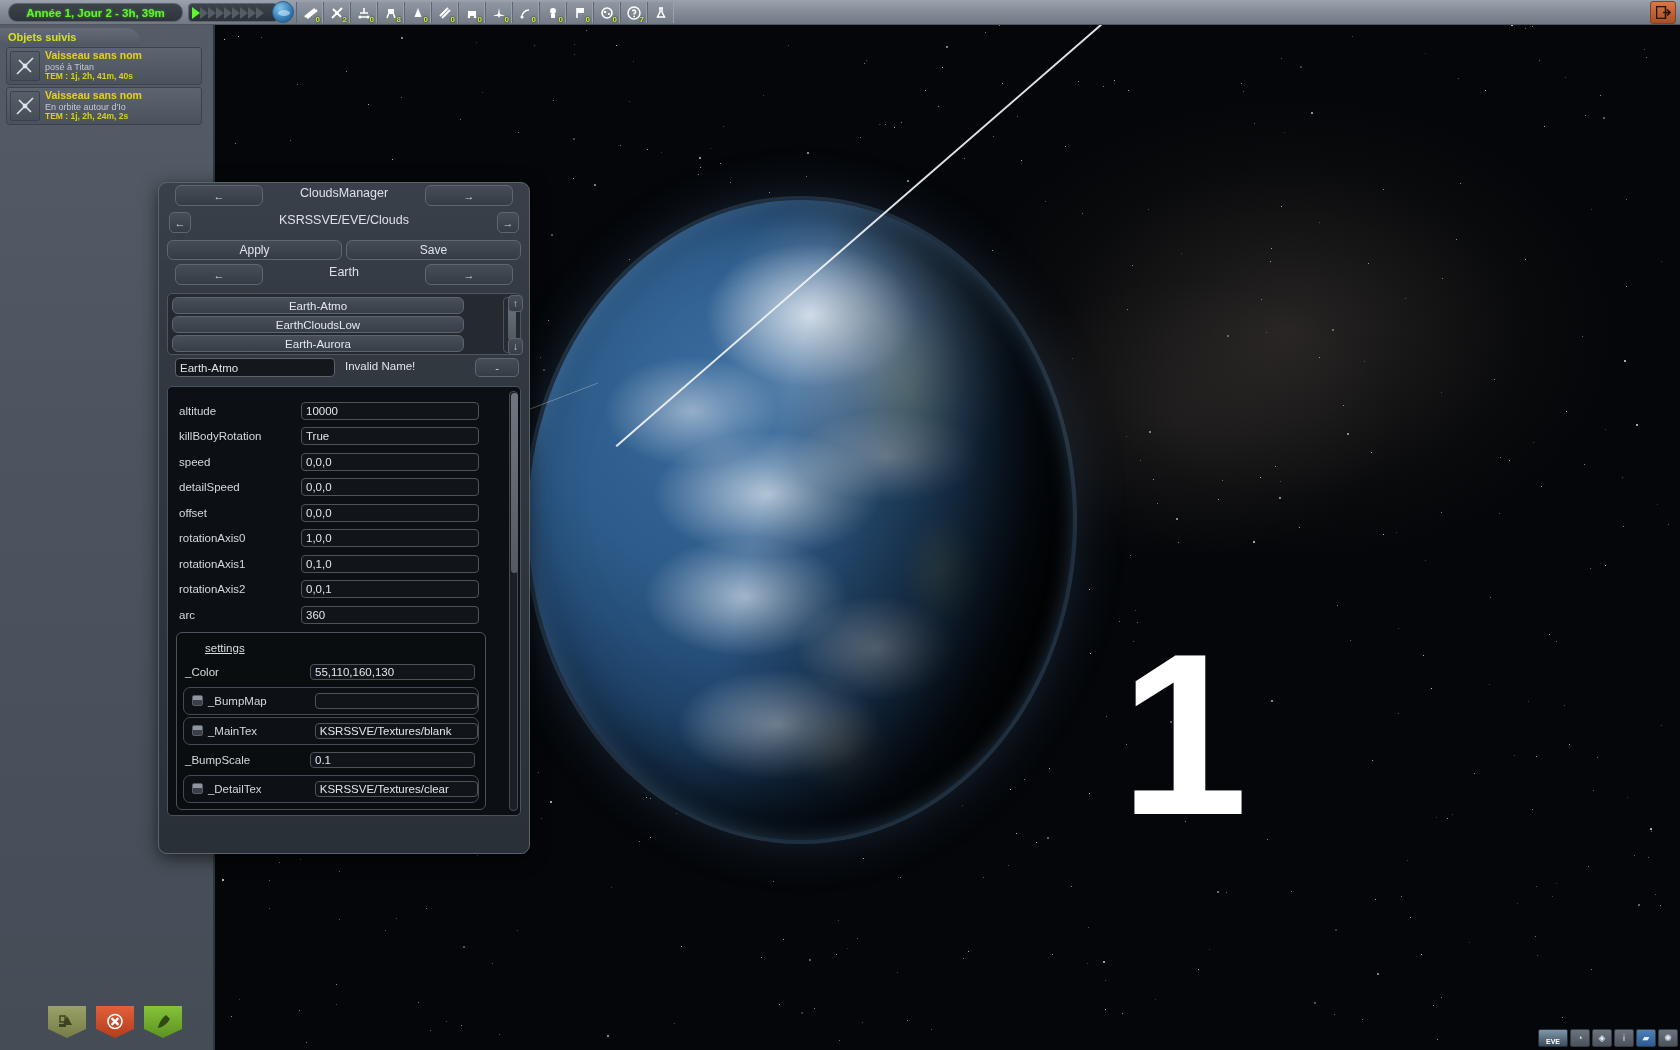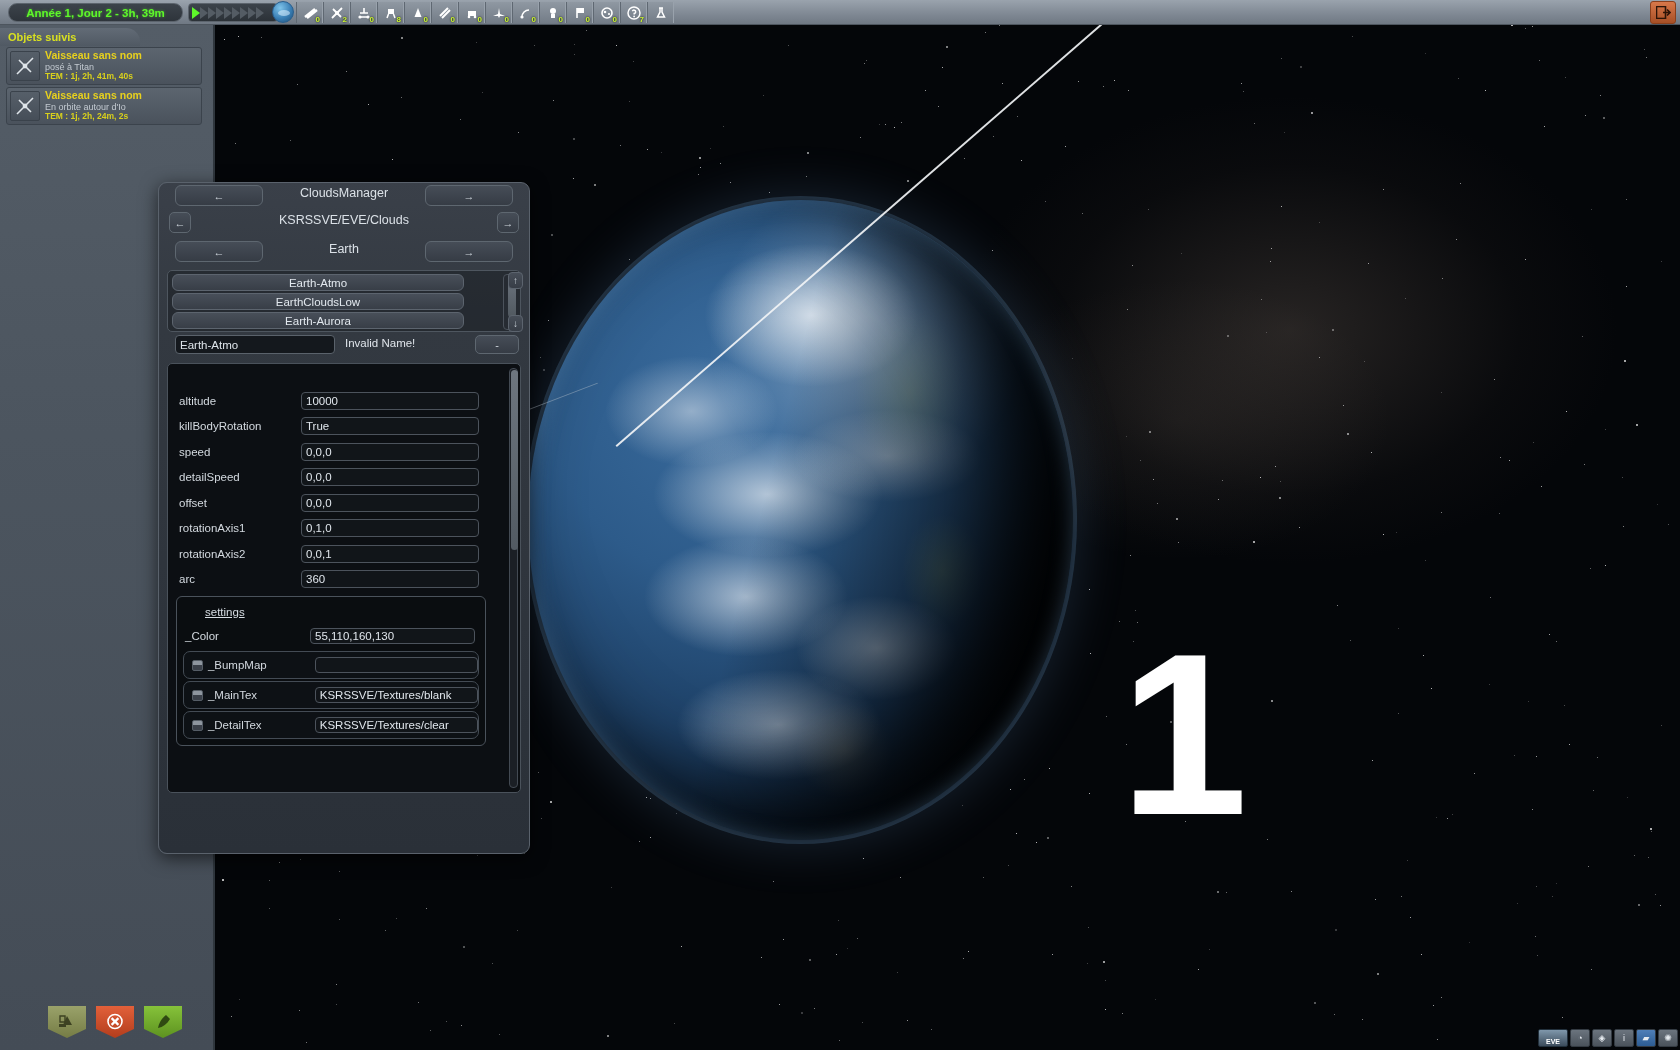--- a/index.html
+++ b/index.html
@@ -246,21 +246,21 @@
     color: #cfd6dd; font-size: 11px;
     display: flex; align-items: center; justify-content: center;
   }
 
   .props-area {
     position: relative; margin: 8px 8px 0 8px; height: 430px;
     background: #0c0f13;
     border: 1px solid #4a525b; border-radius: 5px;
     overflow: hidden;
   }
-  .props-inner { position: absolute; left: 0; top: 16px; width: 340px; padding: 8px 0 0 0; }
+  .props-inner { position: absolute; left: 0; top: 3px; width: 340px; padding: 8px 0 0 0; }
   .prop-row { position: relative; height: 25.5px; display: flex; align-items: center; }
   .prop-label { width: 133px; padding-left: 11px; color: #d3d9df; font-size: 11.5px; }
   .prop-input {
     width: 178px; height: 18px;
     background: #111519; border: 1px solid #4c535c; border-radius: 4px;
     color: #e0e6ec; font-size: 11.5px;
     display: flex; align-items: center; padding-left: 4px;
     white-space: nowrap; overflow: hidden;
   }
   .settings-box {
@@ -903,20 +903,24 @@
       <div class="nav-center">CloudsManager</div>
       <div class="nav-btn r">→</div>
     </div>
 
     <div class="eve-row">
       <div class="nav-btn sm l">←</div>
       <div class="nav-center">KSRSSVE/EVE/Clouds</div>
       <div class="nav-btn sm r">→</div>
     </div>
 
+    <div class="eve-actions">
+      <div class="act-btn">Apply</div>
+      <div class="act-btn">Save</div>
+    </div>
 
     <div class="eve-row" style="margin-top:3px;">
       <div class="nav-btn l">←</div>
       <div class="nav-center">Earth</div>
       <div class="nav-btn r">→</div>
     </div>
 
     <div class="layer-box">
       <div id="layer-list-inner">
           <div class="layer-btn">Earth-Atmo</div>
@@ -952,20 +956,24 @@
             <div class="prop-label">speed</div>
             <div class="prop-input">0,0,0</div>
           </div>
           <div class="prop-row">
             <div class="prop-label">detailSpeed</div>
             <div class="prop-input">0,0,0</div>
           </div>
           <div class="prop-row">
             <div class="prop-label">offset</div>
             <div class="prop-input">0,0,0</div>
+          </div>
+          <div class="prop-row">
+            <div class="prop-label">rotationAxis0</div>
+            <div class="prop-input">1,0,0</div>
           </div>
           <div class="prop-row">
             <div class="prop-label">rotationAxis1</div>
             <div class="prop-input">0,1,0</div>
           </div>
           <div class="prop-row">
             <div class="prop-label">rotationAxis2</div>
             <div class="prop-input">0,0,1</div>
           </div>
           <div class="prop-row">
@@ -981,20 +989,24 @@
             <div class="srow nested">
               <div class="tex-toggle"></div>
               <div class="slabel" style="width:108px;">_BumpMap</div>
               <div class="sinput"></div>
             </div>
             <div class="srow nested">
               <div class="tex-toggle"></div>
               <div class="slabel" style="width:108px;">_MainTex</div>
               <div class="sinput">KSRSSVE/Textures/blank</div>
             </div>
+            <div class="srow">
+              <div class="slabel" style="">_BumpScale</div>
+              <div class="sinput">0.1</div>
+            </div>
             <div class="srow nested">
               <div class="tex-toggle"></div>
               <div class="slabel" style="width:108px;">_DetailTex</div>
               <div class="sinput">KSRSSVE/Textures/clear</div>
             </div>
           </div>
         </div>
       <div class="props-scroll">
         <div class="props-thumb"></div>
       </div>

